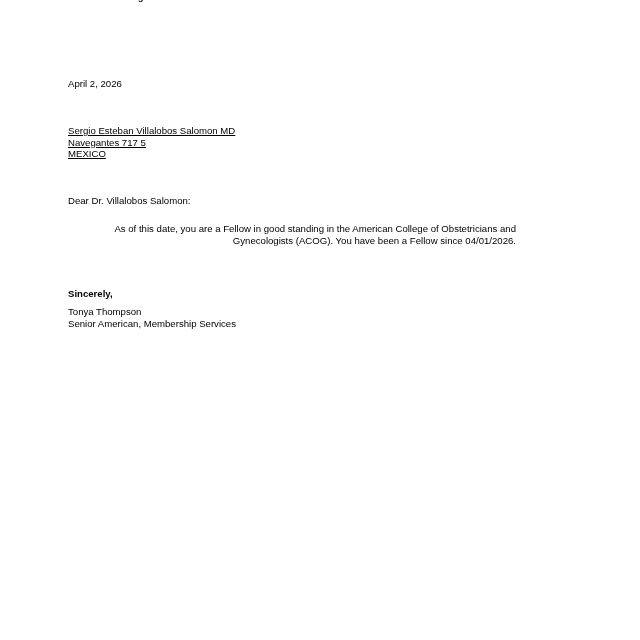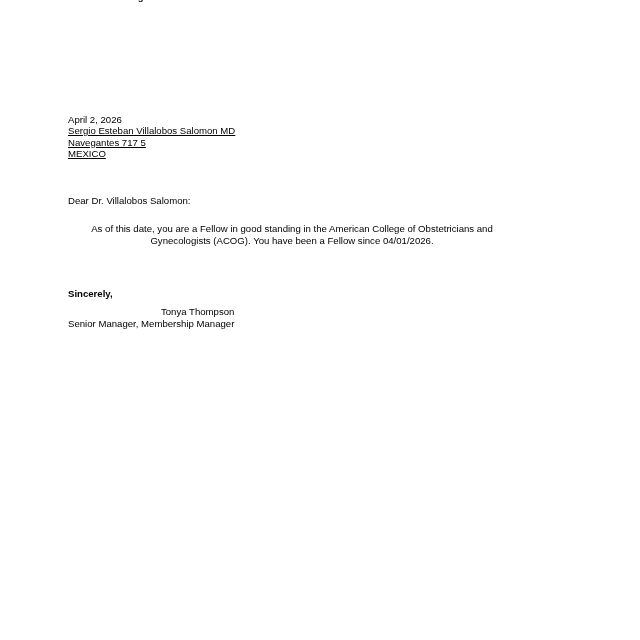--- a/index.html
+++ b/index.html
@@ -52,21 +52,20 @@
     width: 520px;
     font-size: 9.6px;
     line-height: 11.6px;
   }
 
   .date {
     position: absolute;
     left: 0;
     top: 78px;
     white-space: nowrap;
-    margin-top: 36px;
   }
 
   .recipient {
     position: absolute;
     left: 0;
     top: 125px;
     white-space: nowrap;
   }
   .recipient .addr-line {
     display: block;
@@ -80,37 +79,36 @@
     top: 195px;
     white-space: nowrap;
   }
 
   .body-paragraph {
     position: absolute;
     left: 0;
     top: 223px;
     width: 448px;
     line-height: 11.8px;
-    text-align: center;
+    text-align: right;
   }
 
   .closing {
     position: absolute;
     left: 0;
     top: 288px;
     white-space: nowrap;
     font-weight: bold;
   }
 
   .signature-block {
     position: absolute;
     left: 0;
     top: 306px;
     white-space: nowrap;
-    text-align: right;
   }
   .signature-block .sig-line {
     display: block;
     line-height: 11.6px;
   }
 </style>
 </head>
 <body>
 
 <div class="page">
@@ -130,17 +128,17 @@
     </div>
 
     <div class="salutation">Dear Dr. Villalobos Salomon:</div>
 
     <div class="body-paragraph">As of this date, you are a Fellow in good standing in the American College of Obstetricians and Gynecologists (ACOG). You have been a Fellow since 04/01/2026.</div>
 
     <div class="closing">Sincerely,</div>
 
     <div class="signature-block">
       <span class="sig-line">Tonya Thompson</span>
-      <span class="sig-line">Senior Manager, Membership Manager</span>
+      <span class="sig-line">Senior American, Membership Services</span>
     </div>
 
   </div>
 </div>
 
 </body></html>

